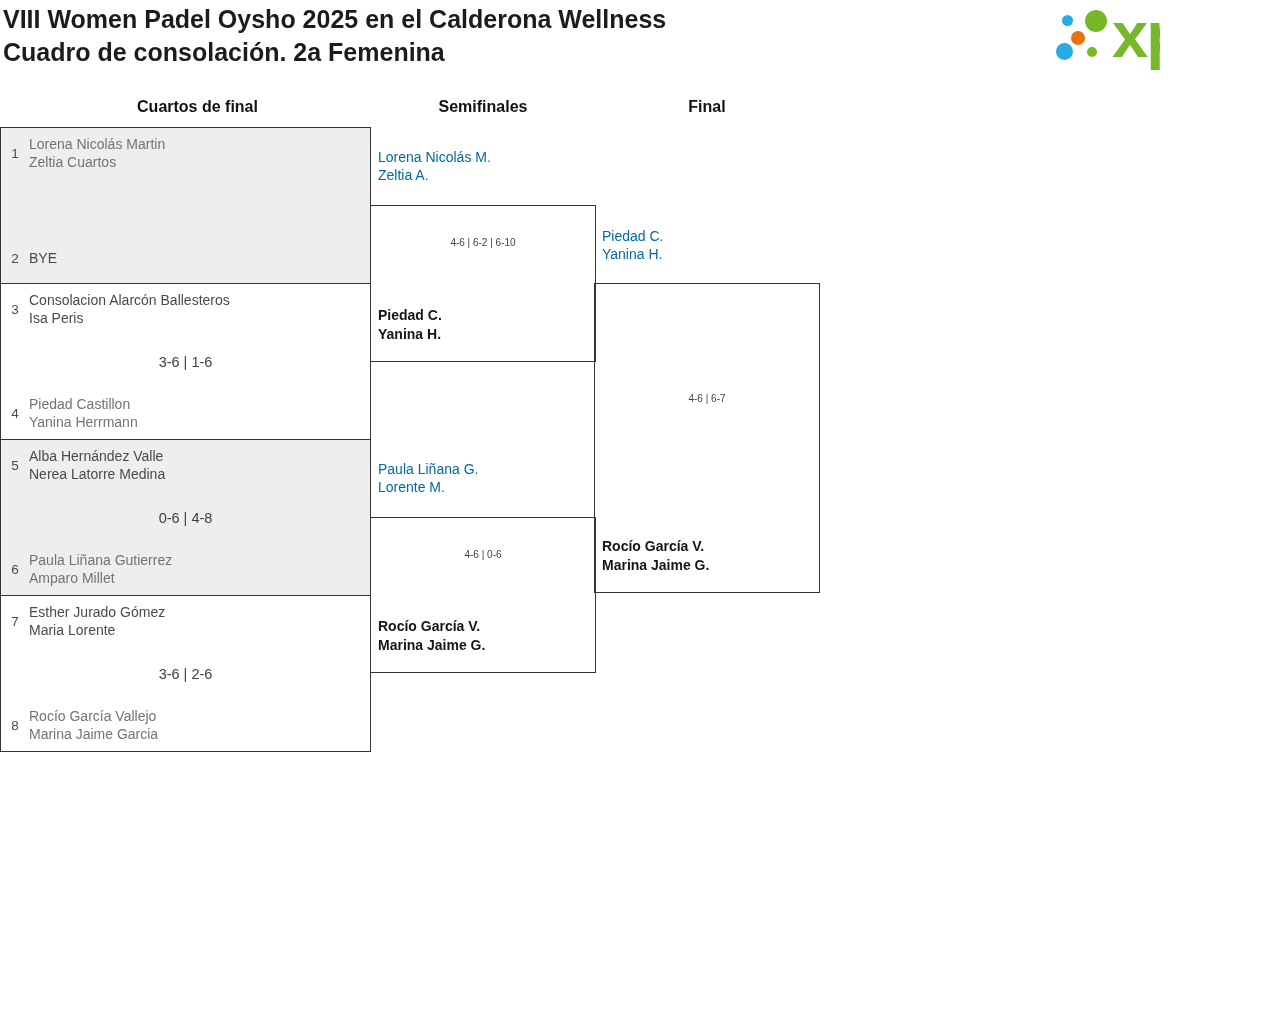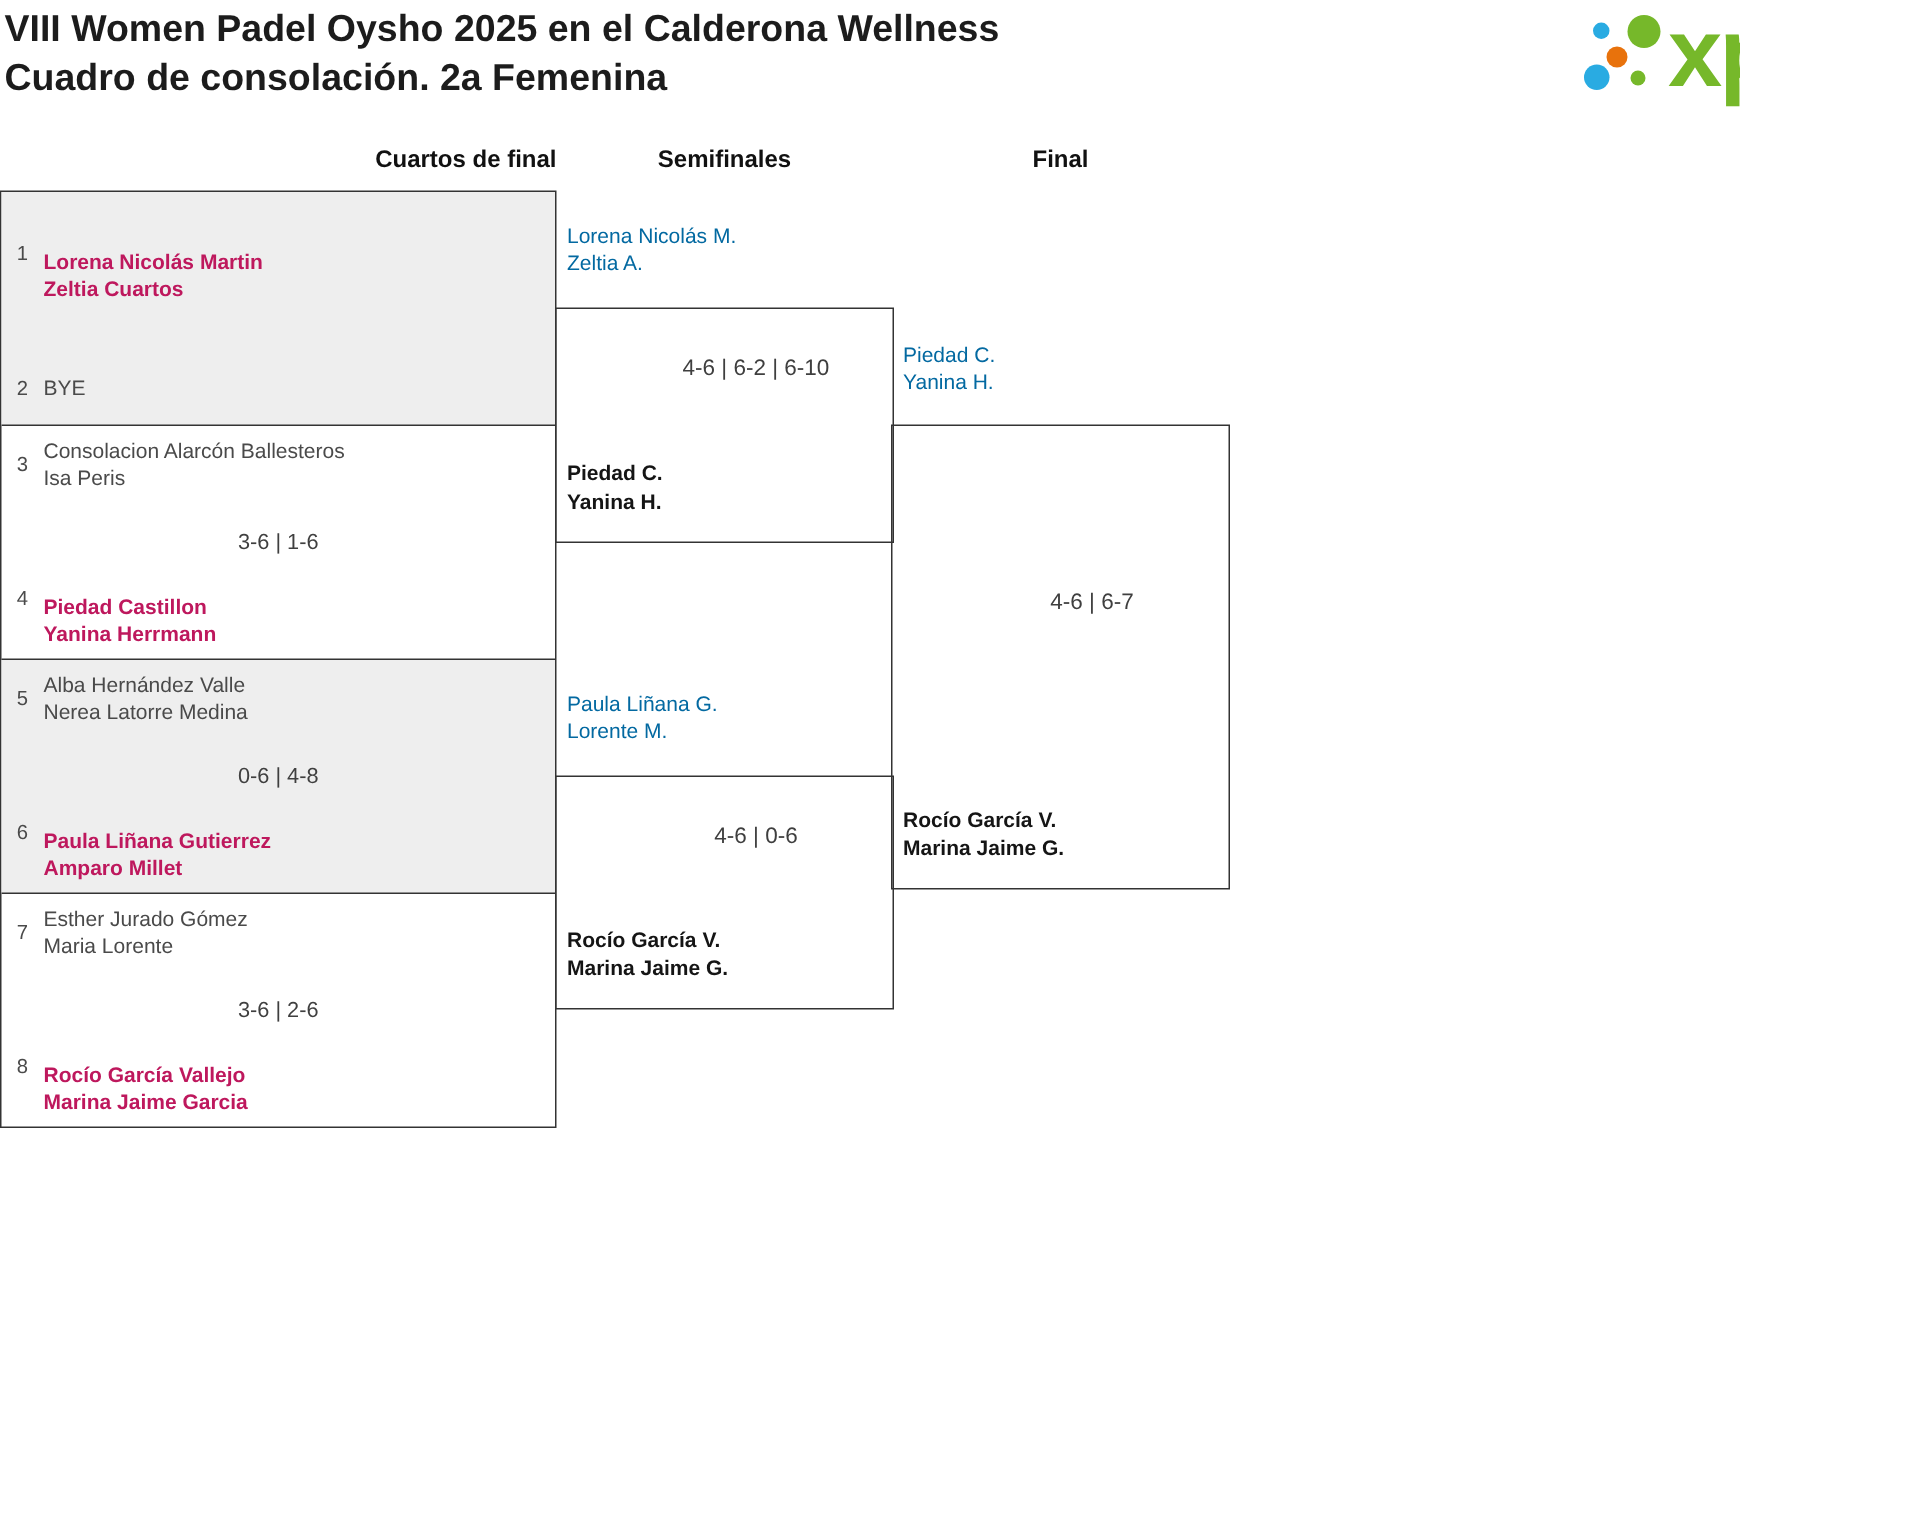--- a/index.html
+++ b/index.html
@@ -17,52 +17,52 @@
   .dot-green-big{left:37px;top:6px;width:22px;height:22px;background:#76b82a;}
   .dot-orange{left:23px;top:27px;width:14px;height:14px;background:#e8720c;}
   .dot-blue-big{left:8px;top:39px;width:17px;height:17px;background:#29abe2;}
   .dot-green-small{left:39px;top:43px;width:10px;height:10px;background:#76b82a;}
   .logo-text{
     position:absolute;left:64px;top:6px;font-size:65px;line-height:50px;font-weight:700;
     letter-spacing:-2px;color:#76b82a;
   }
   
   .col-header{position:absolute;top:98px;text-align:center;font-size:16px;font-weight:700;color:#111;}
-  .col-header.c1{left:0;width:371px;text-align:right;}
+  .col-header.c1{left:12px;width:371px;}
   .col-header.c2{left:370px;width:226px;}
   .col-header.c3{left:594px;width:226px;}
   
   .qf-col{
     position:absolute;left:0;top:127px;width:371px;height:625px;
     border:1.5px solid #333;box-sizing:border-box;display:flex;flex-direction:column;
   }
   .qf-box{position:relative;flex:1;border-bottom:1.5px solid #333;}
   .qf-box:last-child{border-bottom:none;}
   .qf-box.shaded{background:#eeeeee;}
   .team{position:absolute;left:0;display:flex;align-items:center;padding-left:6px;}
   .seed{width:16px;flex:none;text-align:center;font-size:13.5px;color:#4a4a4a;margin-right:6px;}
   .names{font-size:14px;line-height:18px;color:#4a4a4a;}
-  .names.winner{font-weight:700;color:#be185d;margin-top:30px;}
+  .names.winner{font-weight:400;color:#737373;}
   .team-top{top:7px;}
   .team-bottom{bottom:8px;}
   .team-bottom.bye{bottom:16px;}
   .qf-score{
     position:absolute;left:0;width:100%;top:50%;transform:translateY(-50%);
     text-align:center;font-size:14.5px;color:#3f3f3f;
   }
   
   .match-box{position:absolute;border:1.5px solid #333;box-sizing:border-box;background:transparent;}
   .box-sf1{left:370px;top:205px;width:226px;height:157px;}
   .box-sf2{left:370px;top:517px;width:226px;height:156px;}
   .box-final{left:594px;top:283px;width:226px;height:310px;}
   .feed-label{position:absolute;font-size:14px;line-height:18px;color:#0369a1;}
   .feed-sf1{left:378px;top:148px;}
   .feed-sf2{left:378px;top:460px;}
   .feed-final{left:602px;top:227px;}
-  .box-score{position:absolute;left:0;width:100%;text-align:center;font-size:15px;color:#3f3f3f;padding-left:21px;}
+  .box-score{position:absolute;left:0;width:100%;text-align:center;font-size:10px;color:#3f3f3f;}
   .score-sf{top:31px;}
   .score-final{top:109px;}
   .box-winner{position:absolute;left:7px;bottom:17px;font-size:14px;line-height:19px;font-weight:700;color:#151515;}
 </style>
 </head>
 <body>
 
 <div id="canvas">
 
   <div class="title-block">

